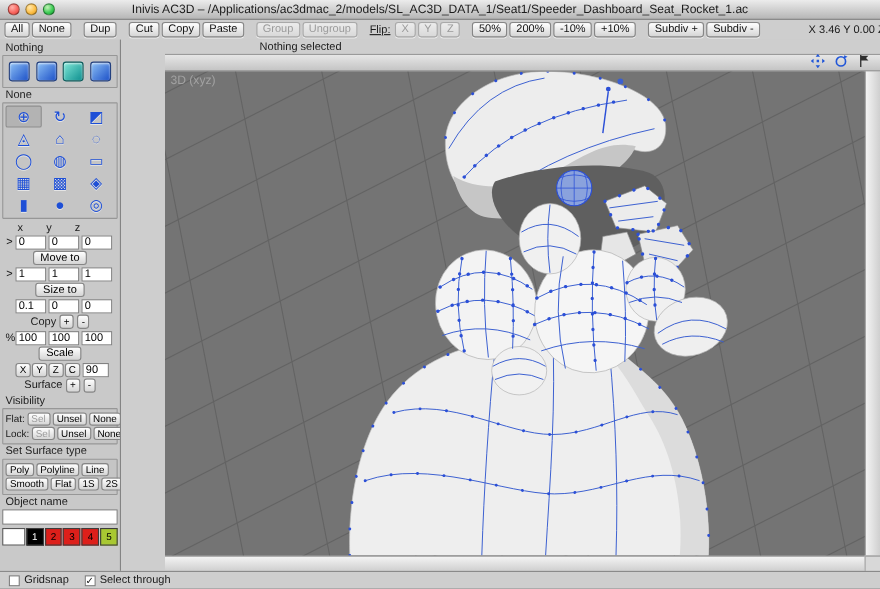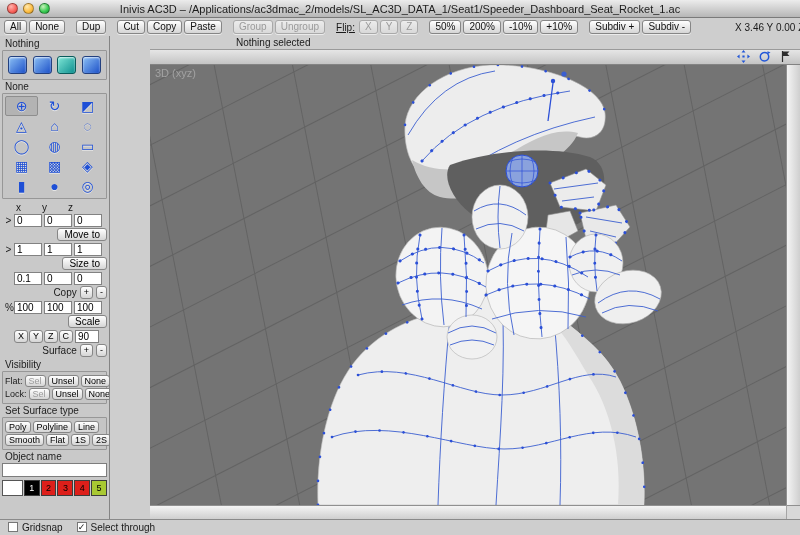--- a/index.html
+++ b/index.html
@@ -36,21 +36,21 @@
   .cube.teal { background:linear-gradient(135deg,#7fe6d6,#0d8f8f); border-color:#0a5c5c; }
   .mode-grid { display:grid; grid-template-columns:repeat(3,1fr); }
   .mode-cell { height:20px; display:flex; align-items:center; justify-content:center; color:#1e4fd6; font-size:14px; text-shadow:0 1px 0 rgba(255,255,255,.55); cursor:default; }
   .mode-cell.sel { background:#b3b3b3; border:1px solid #8e8e8e; border-radius:2px; }
 
   .xyz-head { display:flex; margin:3px 0 1px 14px; gap:21px; font-size:10px; }
   .num-row { display:flex; align-items:center; gap:2px; margin:1px 0 1px 3px; }
   .pref { width:7px; font-size:10px; text-align:center; }
   .tin { width:28px; height:13px; border:1px solid #828282; background:#fff; font-size:10px; font-family:"Liberation Sans",sans-serif; padding:0 2px; }
   .tin.small { width:24px; }
-  .act-row { display:flex; justify-content:flex-end; align-items:center; gap:3px; margin:1px 0 2px 0; }
+  .act-row { display:flex; justify-content:center; align-items:center; gap:3px; margin:1px 0 2px 0; }
   .sbtn { background:linear-gradient(#ffffff,#d5d5d5); border:1px solid #868686; border-radius:3px; font-size:10px; font-family:"Liberation Sans",sans-serif; height:13px; line-height:11px; padding:0 6px; cursor:default; }
   .sbtn.tiny { padding:0 3px; font-size:9px; }
   .sbtn.dim { color:#9b9b9b; }
   .axis-toggle { display:flex; gap:1px; }
 
   .vis-row { display:flex; align-items:center; gap:2px; margin:1px 0; }
   .vis-label { width:27px; font-size:9px; }
   .vis-row .sbtn { font-size:9px; height:12px; line-height:10px; padding:0 3px; }
   .surf-row { display:flex; align-items:center; gap:2px; margin:1px 0; }
   .surf-row .sbtn { font-size:9px; height:12px; line-height:10px; padding:0 3px; }
@@ -76,21 +76,21 @@
   .corner { width:14px; flex:0 0 14px; background:#d8d8d8; border-top:1px solid #909090; border-left:1px solid #a5a5a5; }
 
   
   .wire  { fill:none; stroke:#3b5fd0; stroke-width:0.9; }
   .wireb { fill:none; stroke:#2b4fd7; stroke-width:0.7; }
   .vdots  { fill:none; stroke:#2b4fd7; stroke-width:3; stroke-linecap:round; stroke-dasharray:0.1 14; }
   .vdots2 { fill:none; stroke:#2b4fd7; stroke-width:2.6; stroke-linecap:round; stroke-dasharray:0.1 24; }
 
   
   .footer { height:16px; flex:0 0 16px; background:#cecece; border-top:1px solid #8a8a8a; display:flex; align-items:center; gap:14px; padding-left:8px; font-size:10px; }
-  .chk { display:flex; align-items:flex-start; gap:4px; cursor:default; }
+  .chk { display:flex; align-items:flex-end; gap:4px; cursor:default; }
   .chkbox { width:10px; height:10px; background:#fff; border:1px solid #777; display:flex; align-items:center; justify-content:center; font-size:9px; color:#111; line-height:9px; }
 </style>
 </head>
 <body>
 
 <div class="window">
 
   <div class="titlebar">
     <div class="lights">
       <span class="light red"></span>

